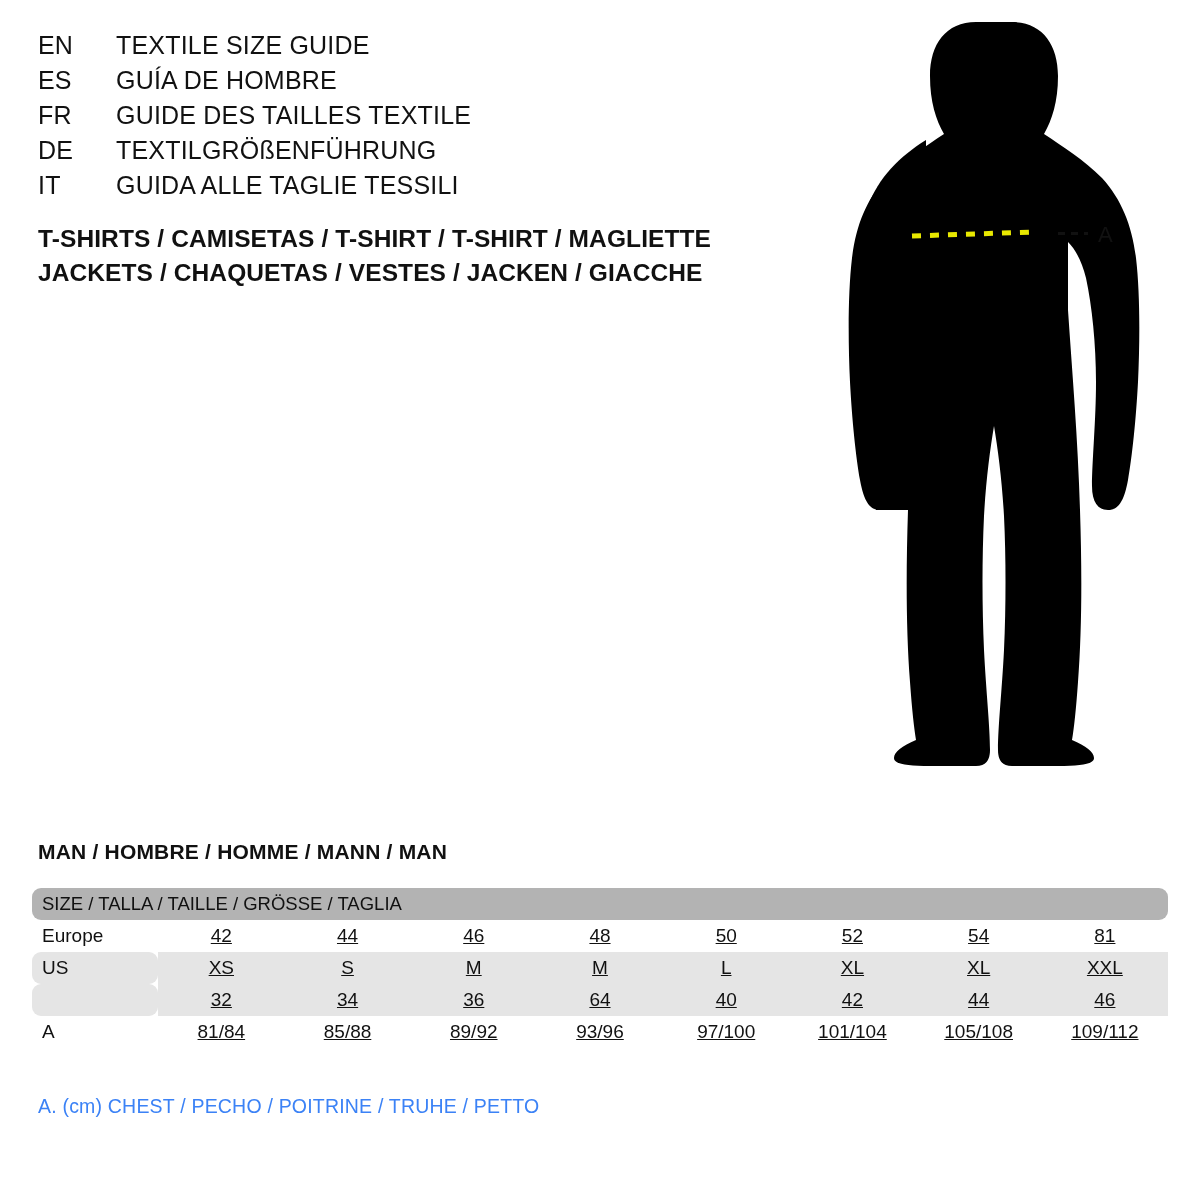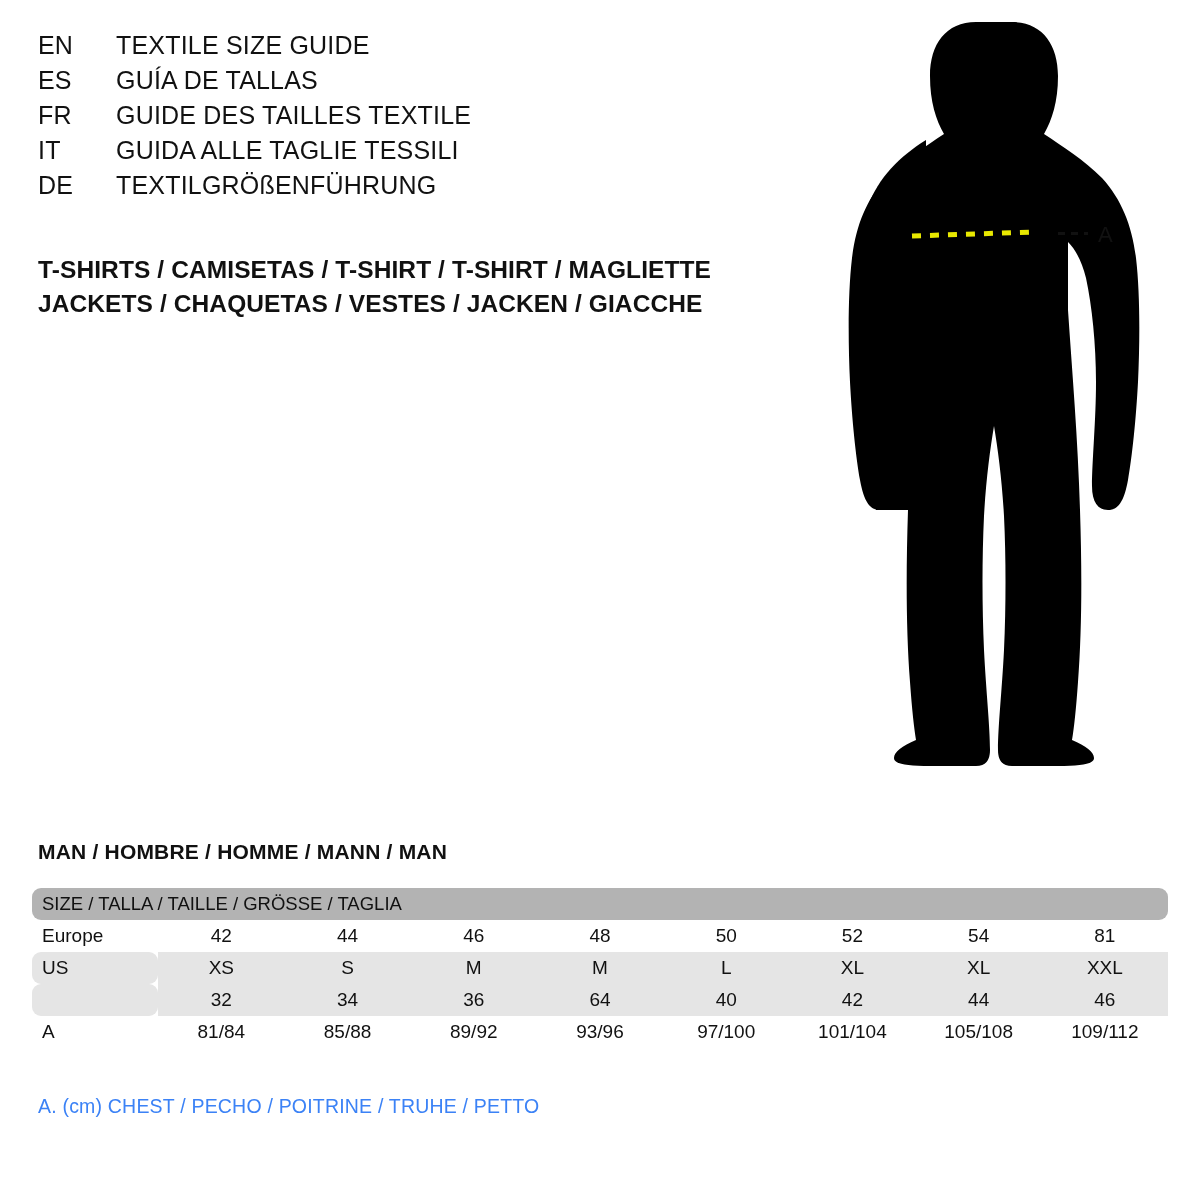--- a/index.html
+++ b/index.html
@@ -45,21 +45,20 @@
   .lang-text {
     font-weight: 400;
   }
 
   
   .cat-block {
     position: absolute;
     left: 38px;
     top: 222px;
     width: 760px;
-    margin-top: 31px;
   }
   .cat-line {
     font-size: 24.5px;
     line-height: 34px;
     font-weight: bold;
     letter-spacing: 0.1px;
     color: #111;
     white-space: nowrap;
   }
 
@@ -129,20 +128,21 @@
   .row-white td {
     background: #ffffff;
   }
   .cell-label {
     text-align: left;
     padding-left: 10px !important;
     border-radius: 9px;
   }
   .cell-val {
     text-align: center;
+    text-decoration: underline;
   }
   .col-label { width: 170px; }
 
   .footnote {
     position: absolute;
     left: 38px;
     top: 1095px;
     font-size: 19.5px;
     color: #3b82f6;
     letter-spacing: 0.2px;
@@ -153,33 +153,33 @@
 
 <div class="page">
 
   <div class="lang-block">
     <div class="lang-row">
       <span class="lang-code">EN</span>
       <span class="lang-text">TEXTILE SIZE GUIDE</span>
     </div>
     <div class="lang-row">
       <span class="lang-code">ES</span>
-      <span class="lang-text">GUÍA DE TALLAS</span>
+      <span class="lang-text">GUÍA DE HOMBRE</span>
     </div>
     <div class="lang-row">
       <span class="lang-code">FR</span>
       <span class="lang-text">GUIDE DES TAILLES TEXTILE</span>
     </div>
     <div class="lang-row">
+      <span class="lang-code">DE</span>
+      <span class="lang-text">TEXTILGRÖßENFÜHRUNG</span>
+    </div>
+    <div class="lang-row">
       <span class="lang-code">IT</span>
       <span class="lang-text">GUIDA ALLE TAGLIE TESSILI</span>
-    </div>
-    <div class="lang-row">
-      <span class="lang-code">DE</span>
-      <span class="lang-text">TEXTILGRÖßENFÜHRUNG</span>
     </div>
   </div>
 
   <div class="cat-block">
     <div class="cat-line">T-SHIRTS / CAMISETAS / T-SHIRT / T-SHIRT / MAGLIETTE</div>
     <div class="cat-line">JACKETS / CHAQUETAS / VESTES / JACKEN / GIACCHE</div>
   </div>
 
   <div class="figure">
     <svg width="340" height="790" viewBox="0 0 340 790" xmlns="http://www.w3.org/2000/svg">

